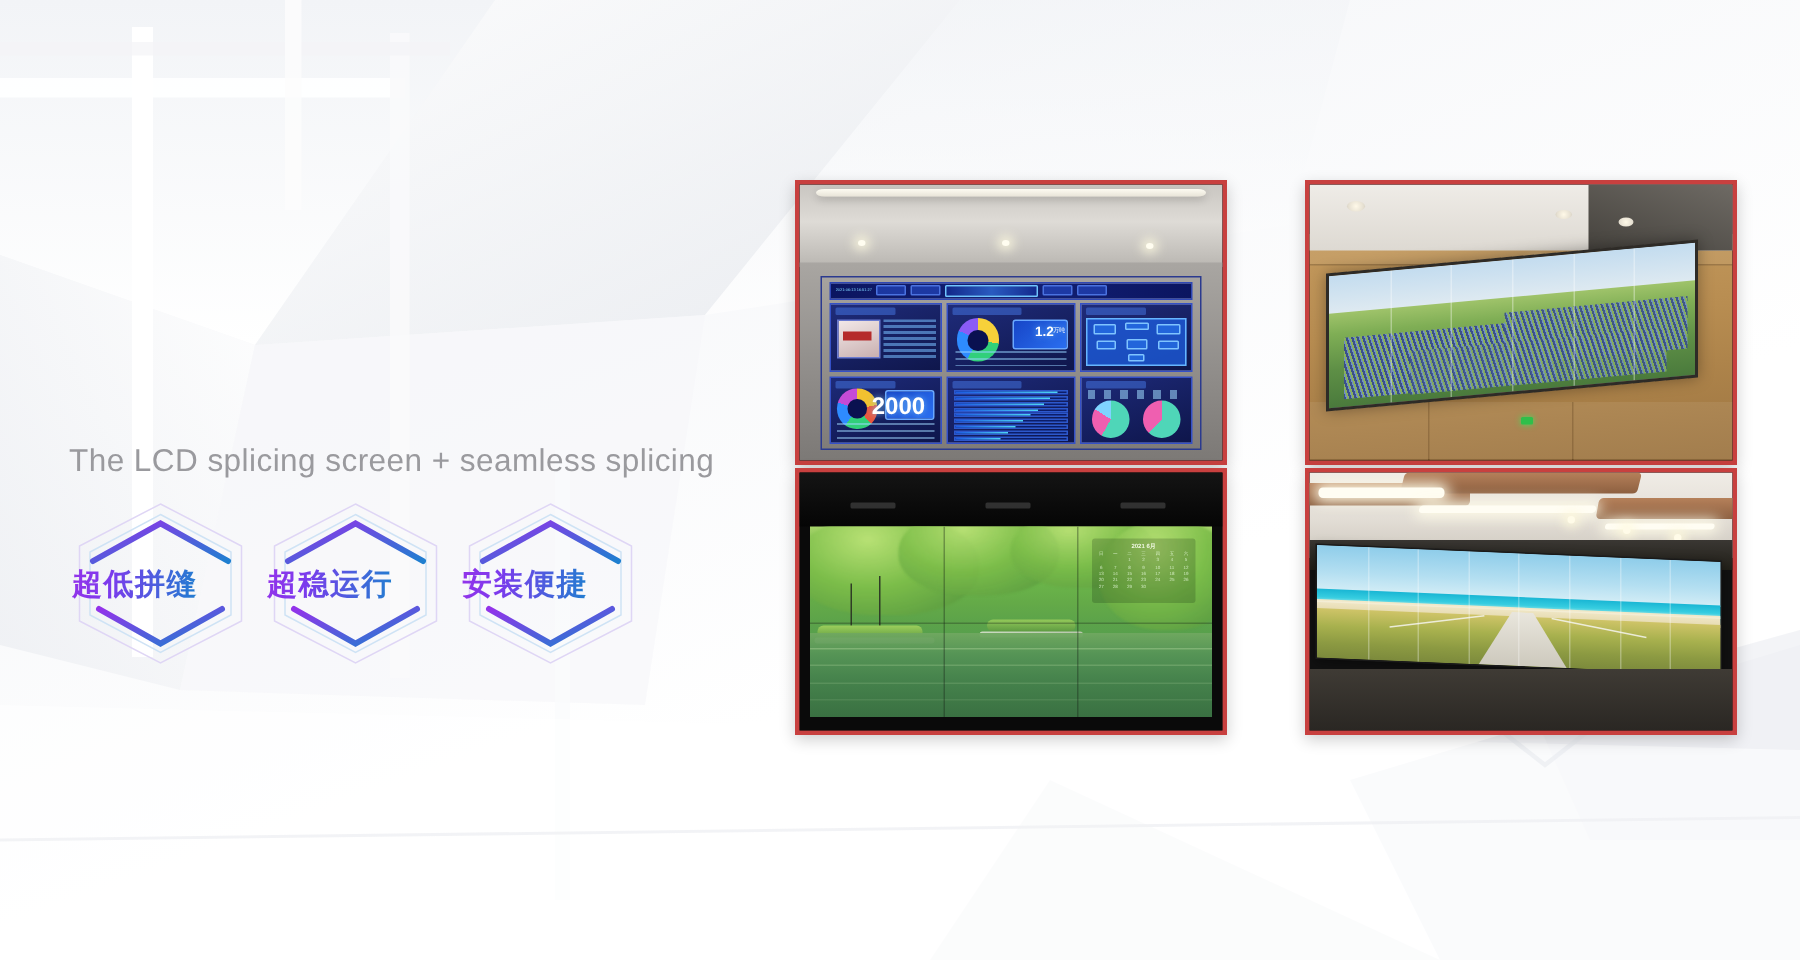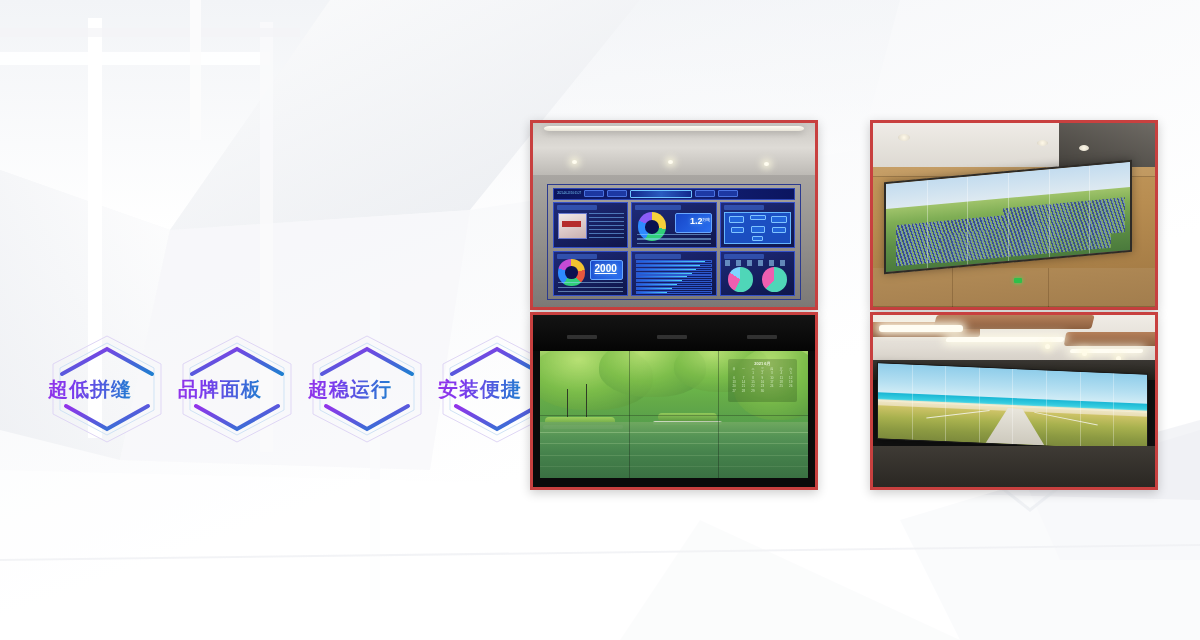--- a/index.html
+++ b/index.html
@@ -312,48 +312,40 @@
 
     <polygon points="0,470 1200,500 1200,640 0,640" fill="#ffffff" opacity=".55"></polygon>
     <line x1="0" y1="560" x2="1200" y2="545" stroke="#f0f1f4" stroke-width="2" opacity=".8"></line>
 
     <polyline points="960,455 1030,510 1100,455" fill="none" stroke="#e9ecf1" stroke-width="3" opacity=".7"></polyline>
   </svg>
 
   <div class="pill-wrap">
   </div>
 
+  <div class="subhead">The LCD splicing screen + seamless splicing</div>
 
   <div class="hex-row">
 
     <div class="hex">
       <svg viewBox="0 0 118 112">
         <defs>
           <linearGradient id="hg1" x1="0" y1="0" x2="1" y2="1">
             <stop offset="0" stop-color="#9333ea"></stop>
               <stop offset="1" stop-color="#1f7fd0"></stop>
           </linearGradient>
         </defs>
         <polygon points="59,3 113,31 113,81 59,109 5,81 5,31" fill="none" stroke="#dfd6f5" stroke-width="1"></polygon>
         <polygon points="59,10 106,35 106,77 59,102 12,77 12,35" fill="none" stroke="#cfe3f5" stroke-width="1"></polygon>
         <polyline points="14,41 59,16 104,41" fill="none" stroke="url(#hg1)" stroke-width="4" stroke-linecap="round"></polyline>
         <polyline points="18,73 59,96 100,73" fill="none" stroke="url(#hg1)" stroke-width="4" stroke-linecap="round"></polyline>
       </svg>
       <span class="hex-label">超低拼缝</span>
     </div>
 
-    <div class="hex">
-      <svg viewBox="0 0 118 112">
-        <polygon points="59,3 113,31 113,81 59,109 5,81 5,31" fill="none" stroke="#dfd6f5" stroke-width="1"></polygon>
-        <polygon points="59,10 106,35 106,77 59,102 12,77 12,35" fill="none" stroke="#cfe3f5" stroke-width="1"></polygon>
-        <polyline points="14,41 59,16 104,41" fill="none" stroke="url(#hg1)" stroke-width="4" stroke-linecap="round"></polyline>
-        <polyline points="18,73 59,96 100,73" fill="none" stroke="url(#hg1)" stroke-width="4" stroke-linecap="round"></polyline>
-      </svg>
-      <span class="hex-label">品牌面板</span>
-    </div>
 
     <div class="hex">
       <svg viewBox="0 0 118 112">
         <polygon points="59,3 113,31 113,81 59,109 5,81 5,31" fill="none" stroke="#dfd6f5" stroke-width="1"></polygon>
         <polygon points="59,10 106,35 106,77 59,102 12,77 12,35" fill="none" stroke="#cfe3f5" stroke-width="1"></polygon>
         <polyline points="14,41 59,16 104,41" fill="none" stroke="url(#hg1)" stroke-width="4" stroke-linecap="round"></polyline>
         <polyline points="18,73 59,96 100,73" fill="none" stroke="url(#hg1)" stroke-width="4" stroke-linecap="round"></polyline>
       </svg>
       <span class="hex-label">超稳运行</span>
     </div>
@@ -432,21 +424,21 @@
               <span class="flow-box" style="left:42%;bottom:6%;width:16%;height:18%"></span>
             </div>
           </div>
 
           <div class="dash-card">
             <span class="hdr"></span>
             <div class="donut" style="left:6%;top:18%;width:36%;aspect-ratio:1;
                         background:conic-gradient(#f2c230 0 22%,#e8573f 22% 38%,
                         #31d07a 38% 60%,#2e8bff 60% 80%,#c54bd6 80% 100%);"></div>
             <div class="kpi-box" style="right:5%;top:20%;width:46%;height:44%;"></div>
-            <span class="big-num" style="right:14%;top:25%;font-size:10px;text-decoration:underline;">2000</span>
+            <span class="big-num" style="right:14%;top:25%;font-size:16px;">2000</span>
             <div style="position:absolute;left:5%;bottom:4%;width:90%;height:26%;
                         background:repeating-linear-gradient(180deg,
                         rgba(160,215,255,.5) 0px,rgba(160,215,255,.5) 1.2px,
                         transparent 1.2px,transparent 4.6px);"></div>
           </div>
 
           <div class="dash-card">
             <span class="hdr"></span>
             <div class="bar-list">
               <div class="bar-row">

